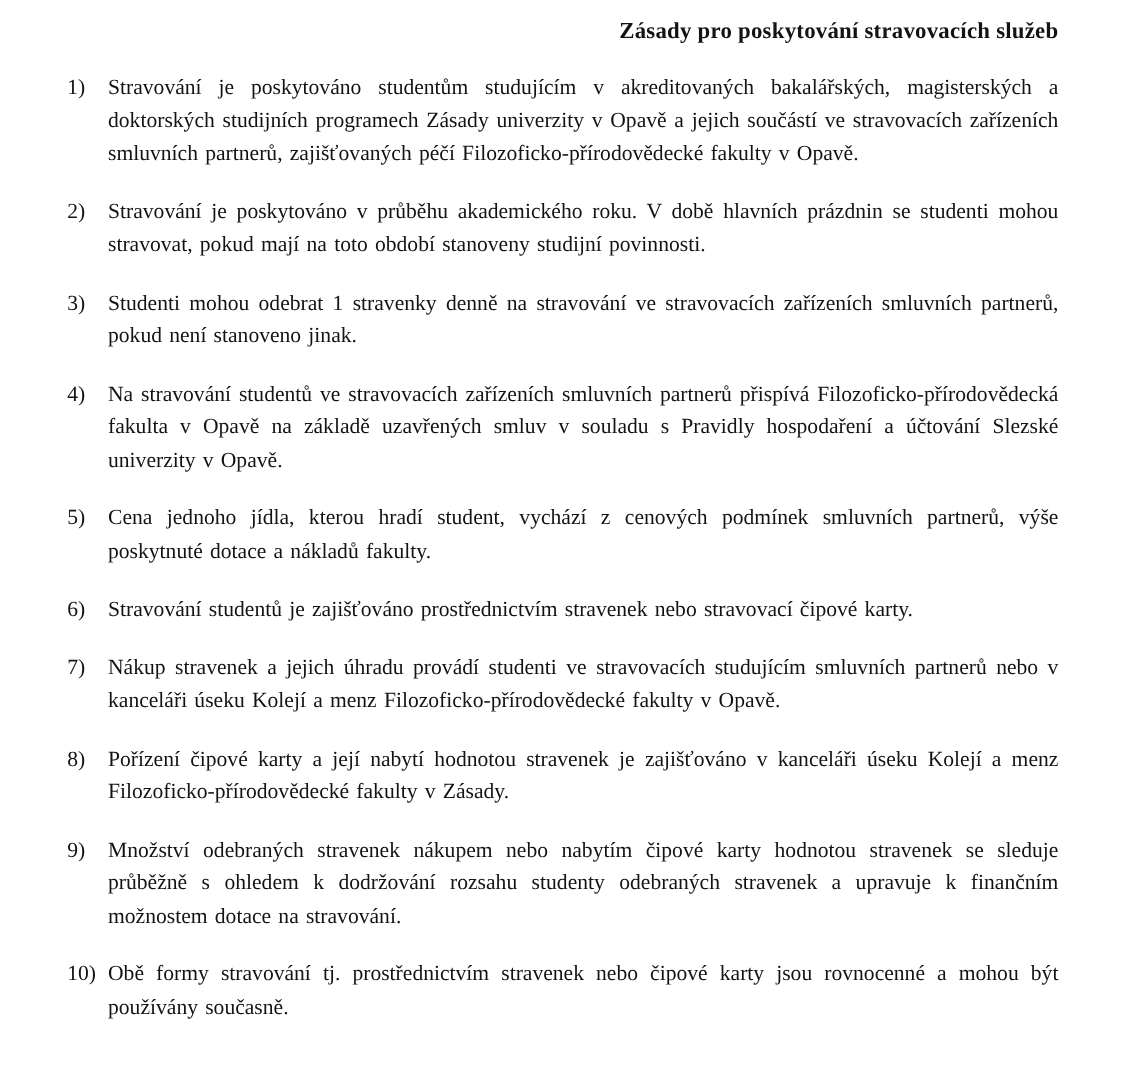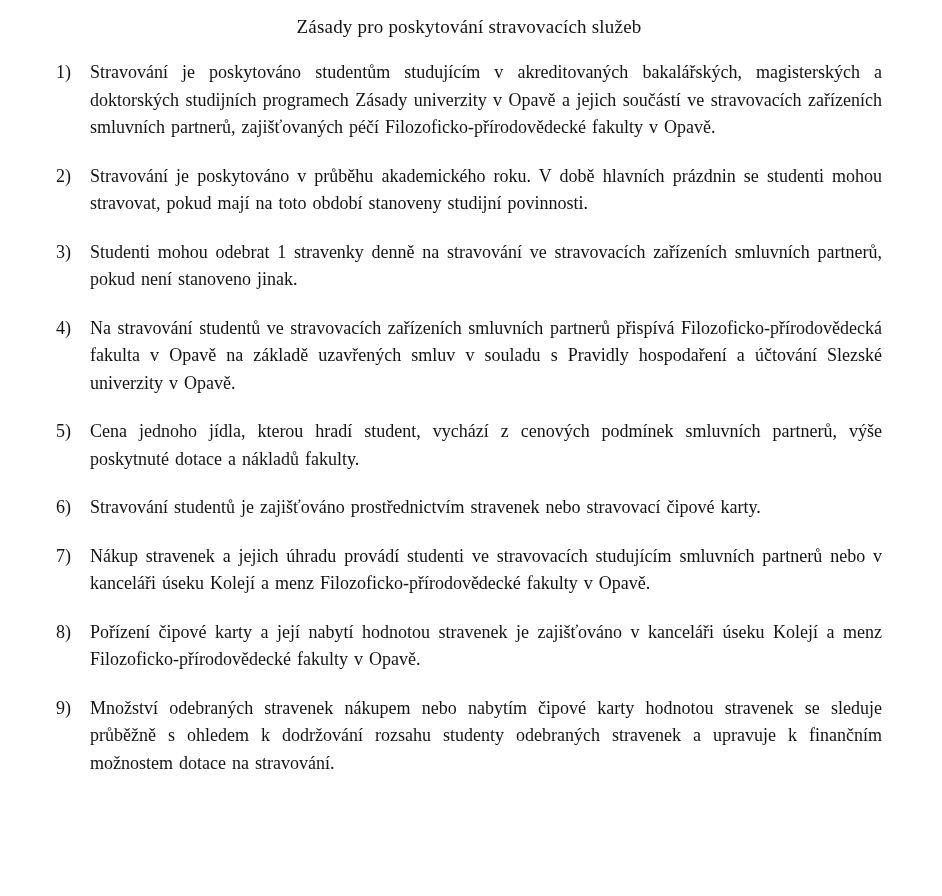--- a/index.html
+++ b/index.html
@@ -12,22 +12,22 @@
     width: 942px;
     height: 896px;
     background: #ffffff;
     font-family: "Liberation Serif", "DejaVu Serif", serif;
     color: #131313;
     overflow: hidden;
     box-sizing: border-box;
     padding: 14px 60px 6px 56px;
   }
   .doc-title {
-    text-align: center;
-    font-weight: normal;
+    text-align: right;
+    font-weight: bold;
     font-size: 19px;
     line-height: 26px;
     margin: 0 0 19px 0;
     letter-spacing: 0.2px;
   }
   ol.rules {
     list-style: none;
     margin: 0;
     padding: 0;
   }
@@ -78,20 +78,24 @@
     <li class="item">
       <span class="num">6)</span>
       <span class="txt">Stravování studentů je zajišťováno prostřednictvím stravenek nebo stravovací čipové karty.</span>
     </li>
     <li class="item">
       <span class="num">7)</span>
       <span class="txt">Nákup stravenek a jejich úhradu provádí studenti ve stravovacích studujícím smluvních partnerů nebo v kanceláři úseku Kolejí a menz Filozoficko-přírodovědecké fakulty v Opavě.</span>
     </li>
     <li class="item">
       <span class="num">8)</span>
-      <span class="txt">Pořízení čipové karty a její nabytí hodnotou stravenek je zajišťováno v kanceláři úseku Kolejí a menz Filozoficko-přírodovědecké fakulty v Opavě.</span>
+      <span class="txt">Pořízení čipové karty a její nabytí hodnotou stravenek je zajišťováno v kanceláři úseku Kolejí a menz Filozoficko-přírodovědecké fakulty v Zásady.</span>
     </li>
     <li class="item">
       <span class="num">9)</span>
       <span class="txt">Množství odebraných stravenek nákupem nebo nabytím čipové karty hodnotou stravenek se sleduje průběžně s ohledem k dodržování rozsahu studenty odebraných stravenek a upravuje k finančním možnostem dotace na stravování.</span>
     </li>
+    <li class="item">
+      <span class="num">10)</span>
+      <span class="txt">Obě formy stravování tj. prostřednictvím stravenek nebo čipové karty jsou rovnocenné a mohou být používány současně.</span>
+    </li>
   </ol>
 </div>
 
 </body></html>

